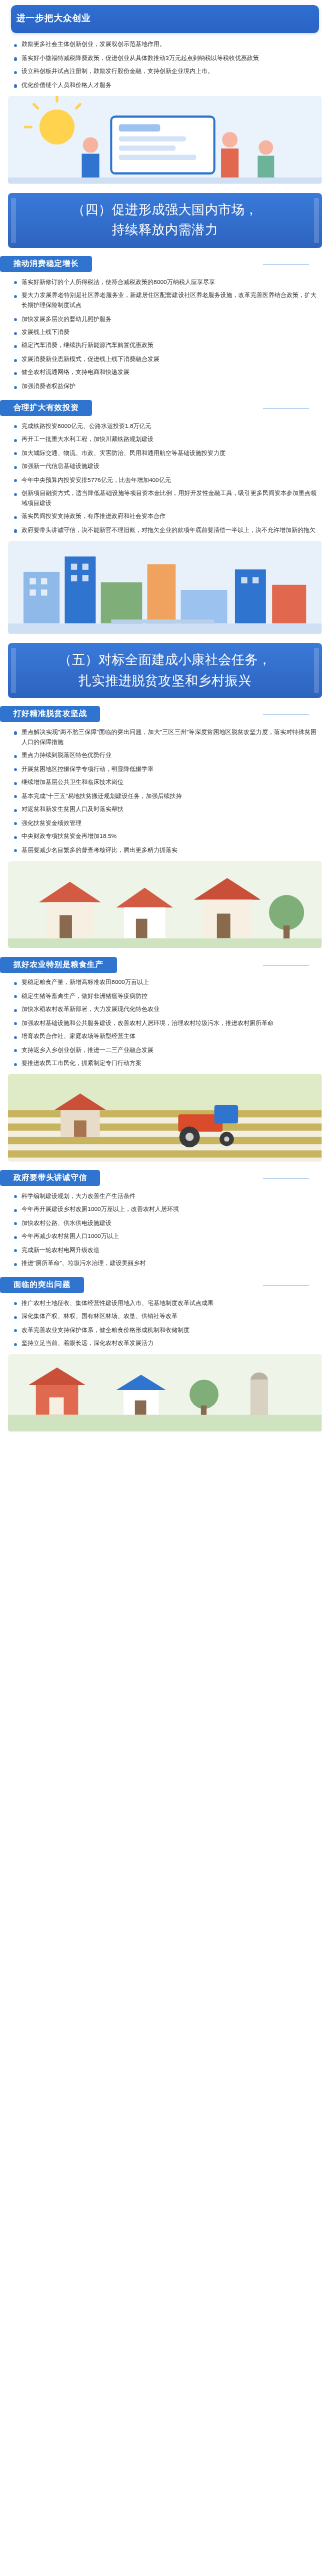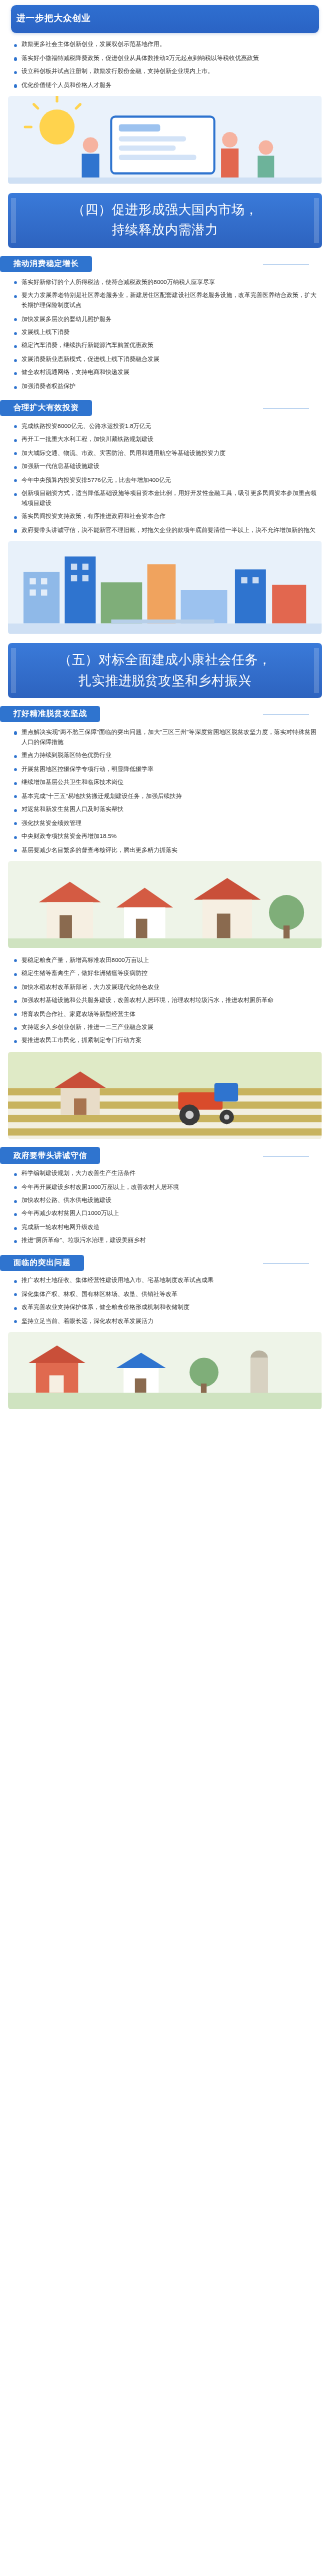--- a/index.html
+++ b/index.html
@@ -255,20 +255,25 @@
         <path d="M360 75 l65 -42 l65 42z" fill="#c94f39"></path>
         <rect x="377" y="75" width="96" height="75" fill="#f6efe2"></rect>
         <rect x="405" y="102" width="26" height="48" fill="#8a6a4f"></rect>
       </g>
       <circle cx="540" cy="100" r="34" fill="#7fae79"></circle>
       <rect x="534" y="125" width="12" height="28" fill="#8a6a4f"></rect>
       <rect x="0" y="150" width="608" height="20" fill="#cfe3c0"></rect>
     </svg>
   </div>
 
+  <div class="sub-head">
+    <span class="wing l"></span>
+    <span class="wing r"></span>
+    <span class="pill">抓好农业特别是粮食生产</span>
+  </div>
 
   <ul class="blist">
     <li>要稳定粮食产量，新增高标准农田8000万亩以上</li>
     <li>稳定生猪等畜禽生产，做好非洲猪瘟等疫病防控</li>
     <li>加快水稻农村改革新部署，大力发展现代化特色农业</li>
     <li>加强农村基础设施和公共服务建设，改善农村人居环境，治理农村垃圾污水，推进农村厕所革命</li>
     <li>培育农民合作社、家庭农场等新型经营主体</li>
     <li>支持返乡入乡创业创新，推进一二三产业融合发展</li>
     <li>要推进农民工市民化，抓紧制定专门行动方案</li>
   </ul>

